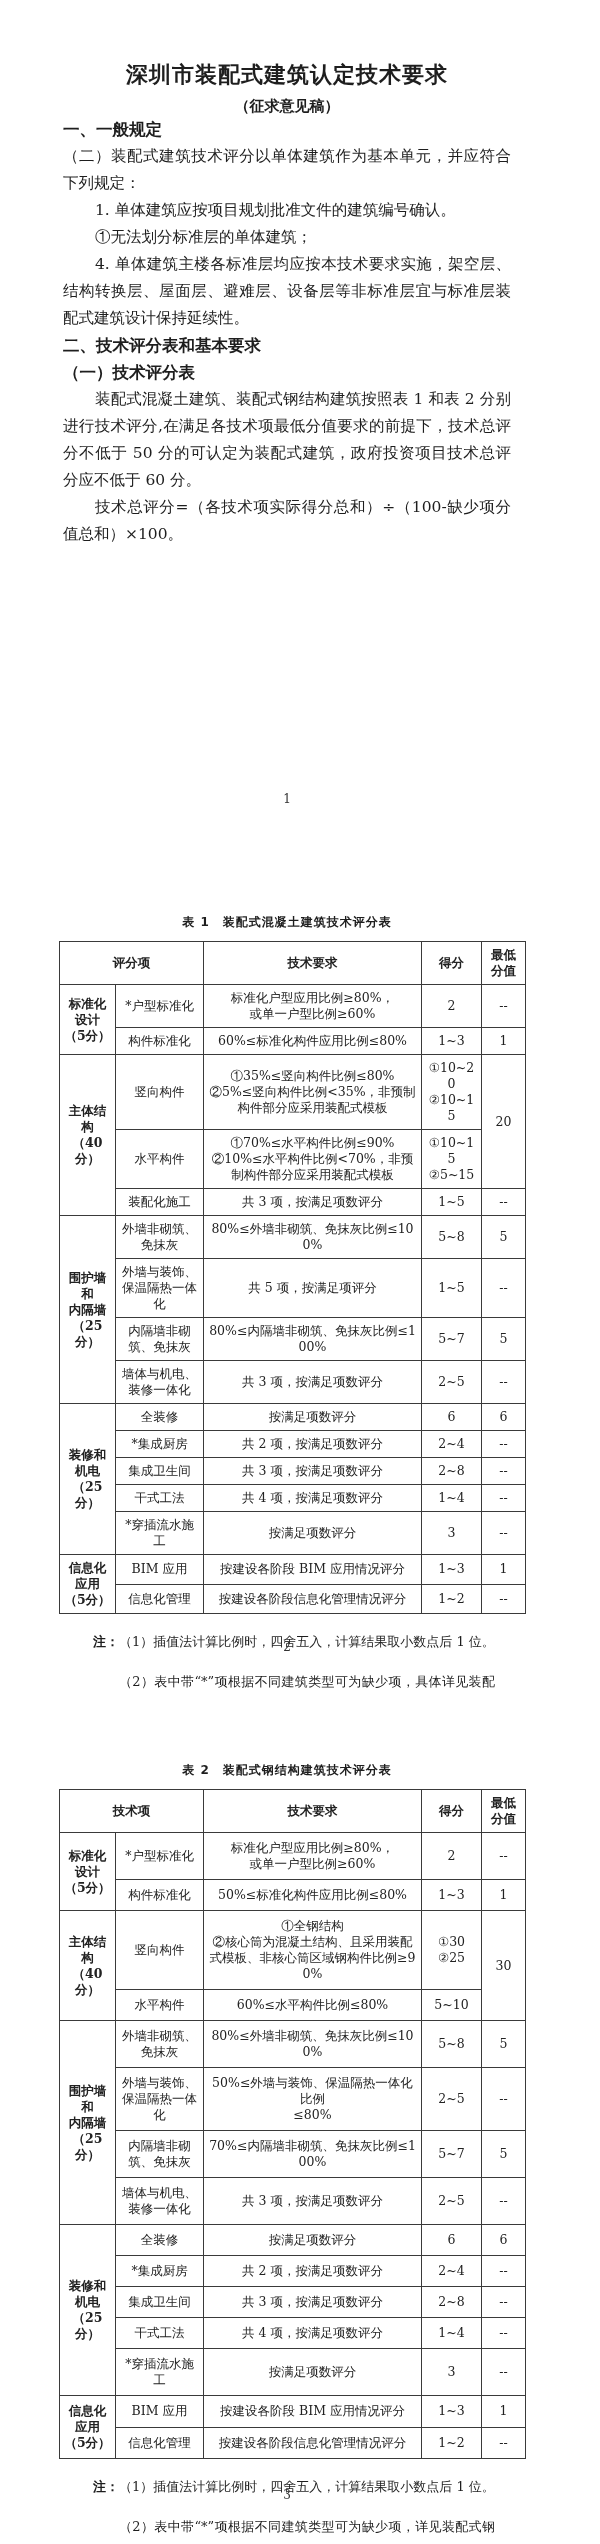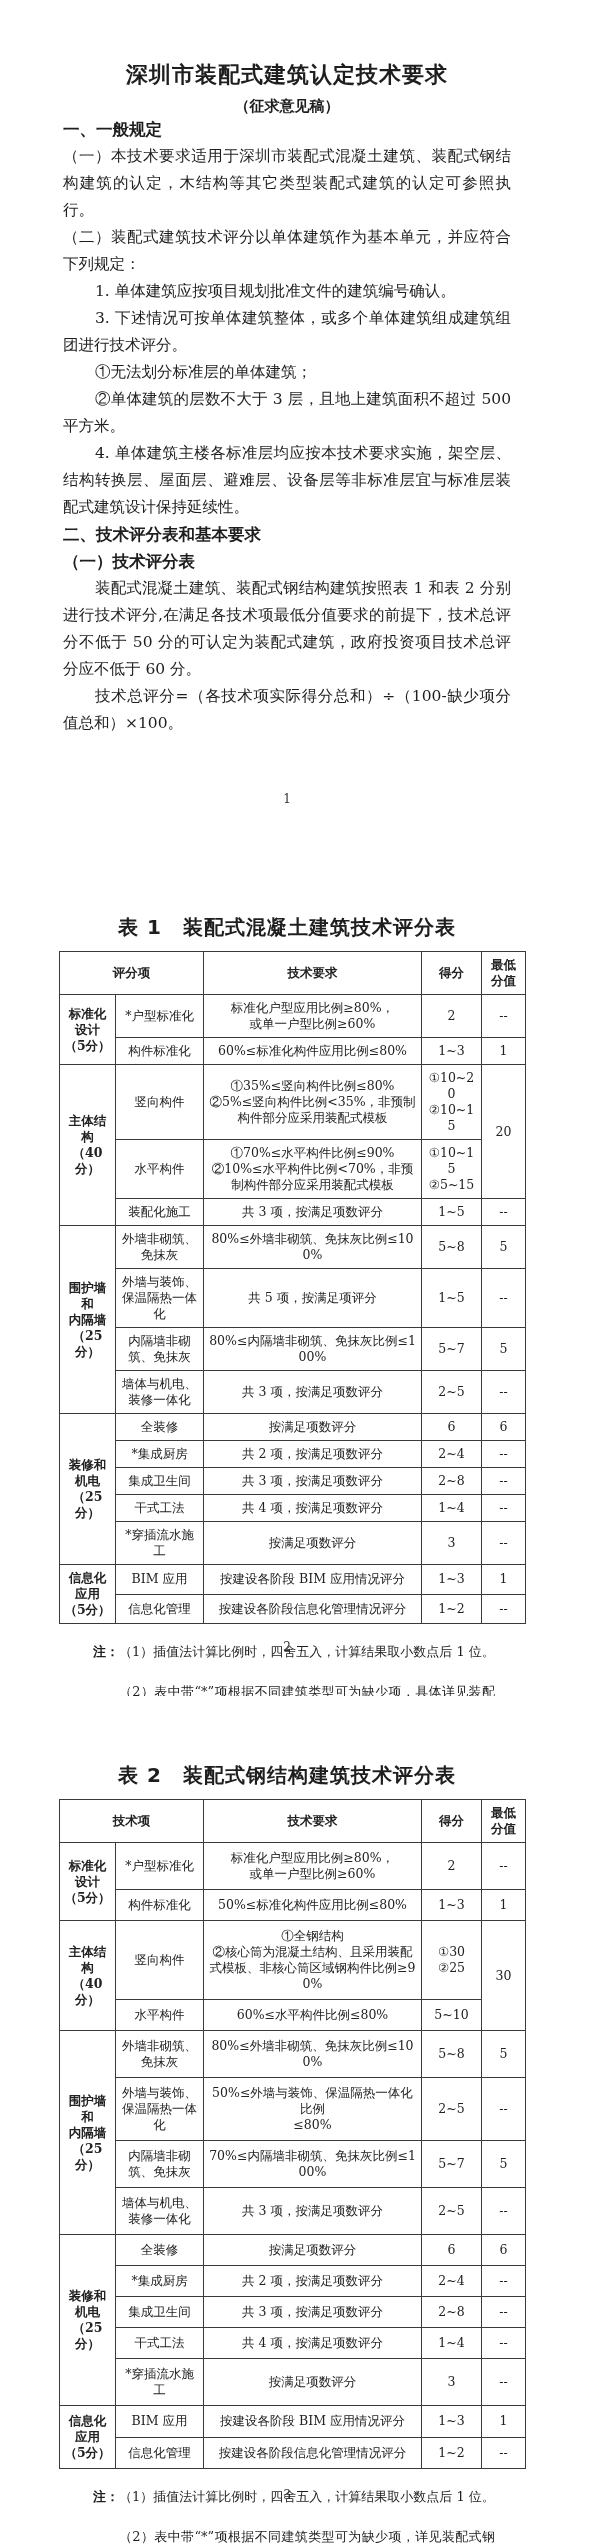--- a/index.html
+++ b/index.html
@@ -4,45 +4,42 @@
 <style>
   html,body { margin:0; padding:0; background:#ffffff; }
   body { width:600px; font-family:"DejaVu Serif", serif; color:#1e1e1e; }
   .page { width:574px; height:848px; position:relative; box-sizing:border-box; padding:0 63px; overflow:hidden; background:#fff; }
   .title { margin-top:60px; text-align:center; font-family:"DejaVu Sans", sans-serif; font-weight:bold; font-size:22px; letter-spacing:1px; }
   .subtitle { margin-top:7px; text-align:center; font-family:"DejaVu Sans", sans-serif; font-weight:bold; font-size:15px; }
   .h1 { font-family:"DejaVu Sans", sans-serif; font-weight:bold; font-size:16.5px; line-height:27px; }
   p.body { margin:0; font-size:15.5px; line-height:27px; text-align:justify; }
   p.ind { text-indent:32px; }
   .pagenum { position:absolute; bottom:42px; left:0; right:0; text-align:center; font-size:12px; color:#333; }
-  .tbl-caption { margin-top:66px; text-align:center; font-family:"DejaVu Sans", sans-serif; font-weight:bold; font-size:20px; letter-spacing:1px; }
+  .tbl-caption { margin-top:66px; text-align:center; font-family:"DejaVu Sans", sans-serif; font-weight:bold; font-size:12px; letter-spacing:1px; }
   table.score { border-collapse:collapse; table-layout:fixed; width:466px; margin:10px 0 0 -4px; }
   table.score th, table.score td { border:1px solid #3a3a3a; font-size:12.5px; line-height:16px; text-align:center; vertical-align:middle; padding:5px 3px; white-space:pre-line; color:#222; word-break:break-all; }
   table.score th { font-weight:bold; }
   td.gname { font-weight:bold; }
   td.left { text-align:left; padding-left:6px; }
   table.t2 td { padding:7px 3px; }
   .notes { margin:8px 0 0 14px; font-size:13px; line-height:24px; text-align:justify; }
   .notes p { margin:16px; }
   .notes .lbl { font-weight:bold; }
   .notes .n2 { text-indent:26px; }
 </style>
 </head>
 <body>
 
 <div class="page">
   <div class="title">深圳市装配式建筑认定技术要求</div>
   <div class="subtitle">（征求意见稿）</div>
   <div class="h1">一、一般规定</div>
-  <p class="body">（一）本技术要求适用于深圳市装配式混凝土建筑、装配式钢结构建筑的认定，木结构等其它类型装配式建筑的认定可参照执行。</p>
   <p class="body">（二）装配式建筑技术评分以单体建筑作为基本单元，并应符合下列规定：</p>
   <p class="body ind">1. 单体建筑应按项目规划批准文件的建筑编号确认。</p>
-  <p class="body ind">3. 下述情况可按单体建筑整体，或多个单体建筑组成建筑组团进行技术评分。</p>
   <p class="body ind">①无法划分标准层的单体建筑；</p>
-  <p class="body ind">②单体建筑的层数不大于 3 层，且地上建筑面积不超过 500 平方米。</p>
   <p class="body ind">4. 单体建筑主楼各标准层均应按本技术要求实施，架空层、结构转换层、屋面层、避难层、设备层等非标准层宜与标准层装配式建筑设计保持延续性。</p>
   <div class="h1">二、技术评分表和基本要求</div>
   <div class="h1">（一）技术评分表</div>
   <p class="body ind">装配式混凝土建筑、装配式钢结构建筑按照表 1 和表 2 分别进行技术评分,在满足各技术项最低分值要求的前提下，技术总评分不低于 50 分的可认定为装配式建筑，政府投资项目技术总评分应不低于 60 分。</p>
   <p class="body ind">技术总评分=（各技术项实际得分总和）÷（100-缺少项分值总和）×100。</p>
   <div class="pagenum">1</div>
 </div>
 
 <div class="page">
   <div class="tbl-caption">表 1　装配式混凝土建筑技术评分表</div>

